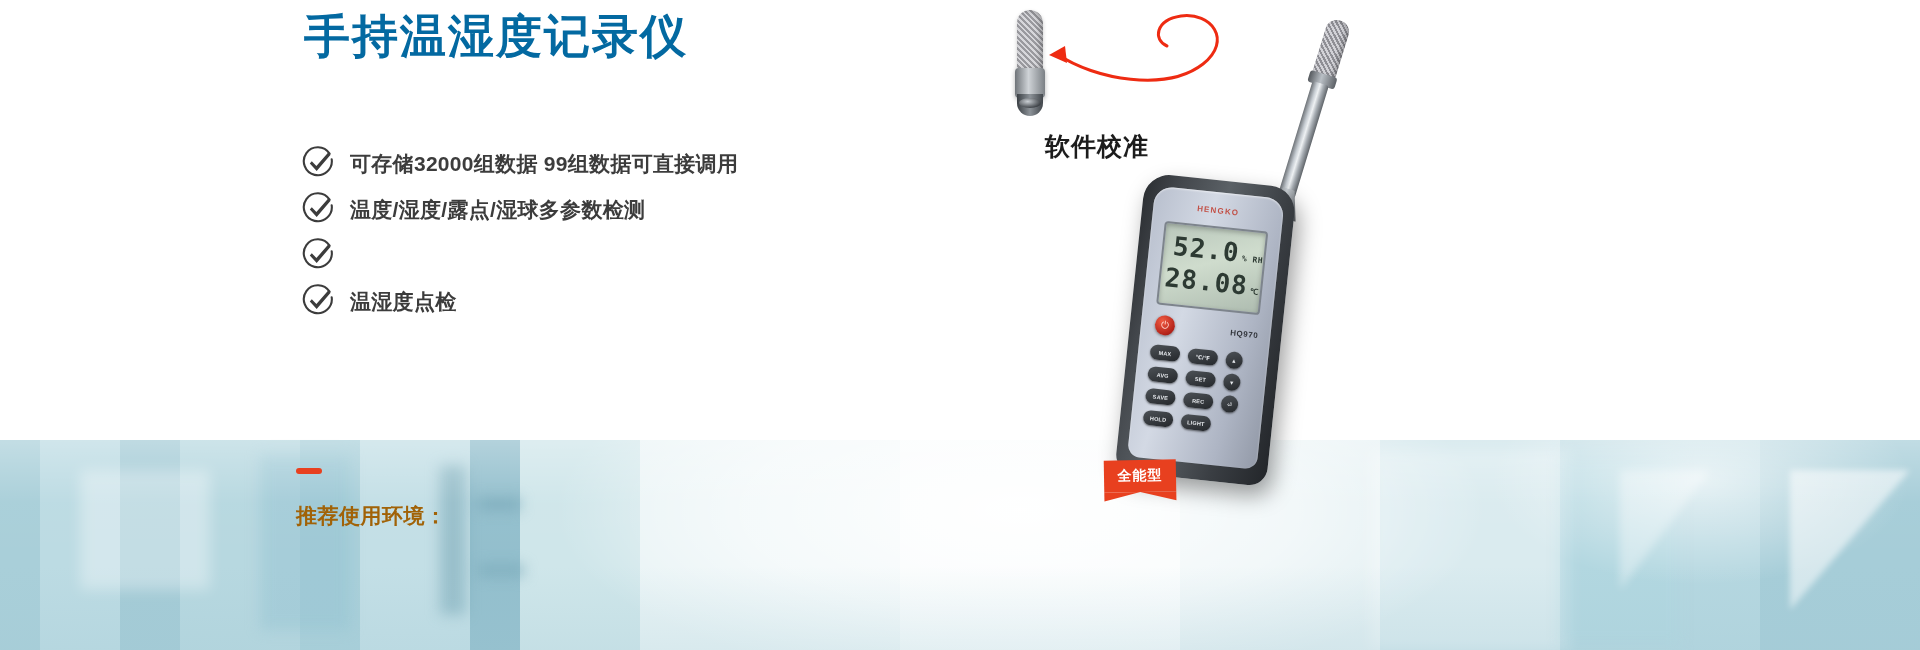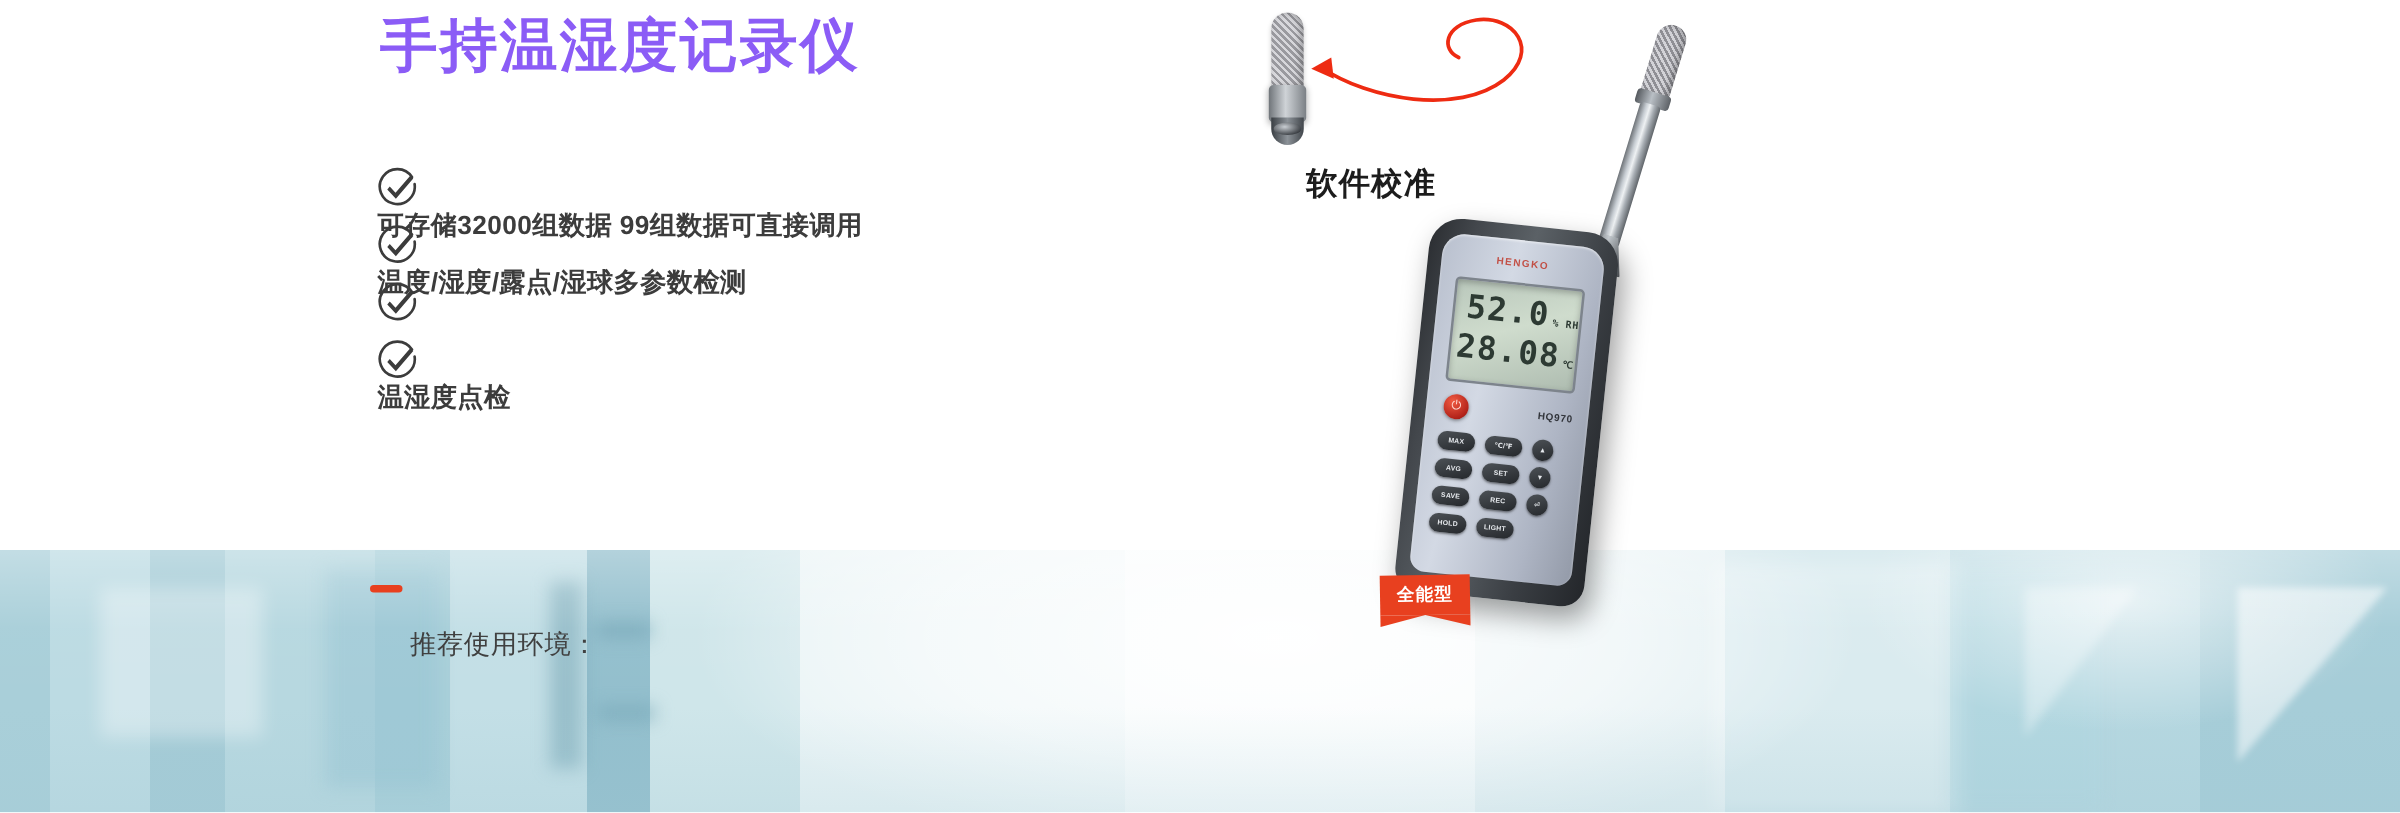--- a/index.html
+++ b/index.html
@@ -79,44 +79,43 @@
   #text-col {
     position: absolute;
     left: 296px; top: 0;
     width: 720px; height: 650px;
   }
   #main-title {
     position: absolute;
     left: 8px; top: 12px;
     font-size: 46px;
     font-weight: bold;
-    color: #8b5cf6;
+    color: #0369a1;
     letter-spacing: 2px;
     line-height: 1.05;
     white-space: nowrap;
   }
   #sub-title {
     position: absolute;
     left: 8px; top: 80px;
     font-size: 29px;
     font-weight: bold;
     color: #1b1f9c;
     letter-spacing: 1px;
     white-space: nowrap;
   }
   #feature-list {
     position: absolute;
     left: 6px; top: 132px;
     width: 700px;
   }
   .feature-row {
     display: flex;
-    align-items: flex-start;
+    align-items: flex-end;
     height: 46px;
-    flex-direction: column;
   }
   .feature-icon {
     flex: 0 0 34px;
     width: 34px; height: 34px;
     position: relative;
     margin-right: 14px;
   }
   .feature-icon svg { display: block; width: 34px; height: 34px; }
   .feature-text {
     font-size: 21px;
@@ -133,26 +132,25 @@
     width: 760px;
   }
   #note-dash {
     width: 26px; height: 6px;
     border-radius: 3px;
     background: #e8401f;
     margin-bottom: 22px;
   }
   .note-line {
     font-size: 21px;
-    color: #404040;
-    font-weight: normal;
+    color: #a16207;
+    font-weight: bold;
     letter-spacing: 0.5px;
     line-height: 1.9;
     white-space: nowrap;
-    margin-left: 32px;
   }
   .note-line.indent { padding-left: 8px; }
 
   
   #probe-group { position: absolute; left: 995px; top: 6px; width: 240px; height: 160px; }
   #probe-mesh {
     position: absolute; left: 22px; top: 4px;
     width: 26px; height: 62px;
     border-radius: 13px 13px 4px 4px;
     background:

